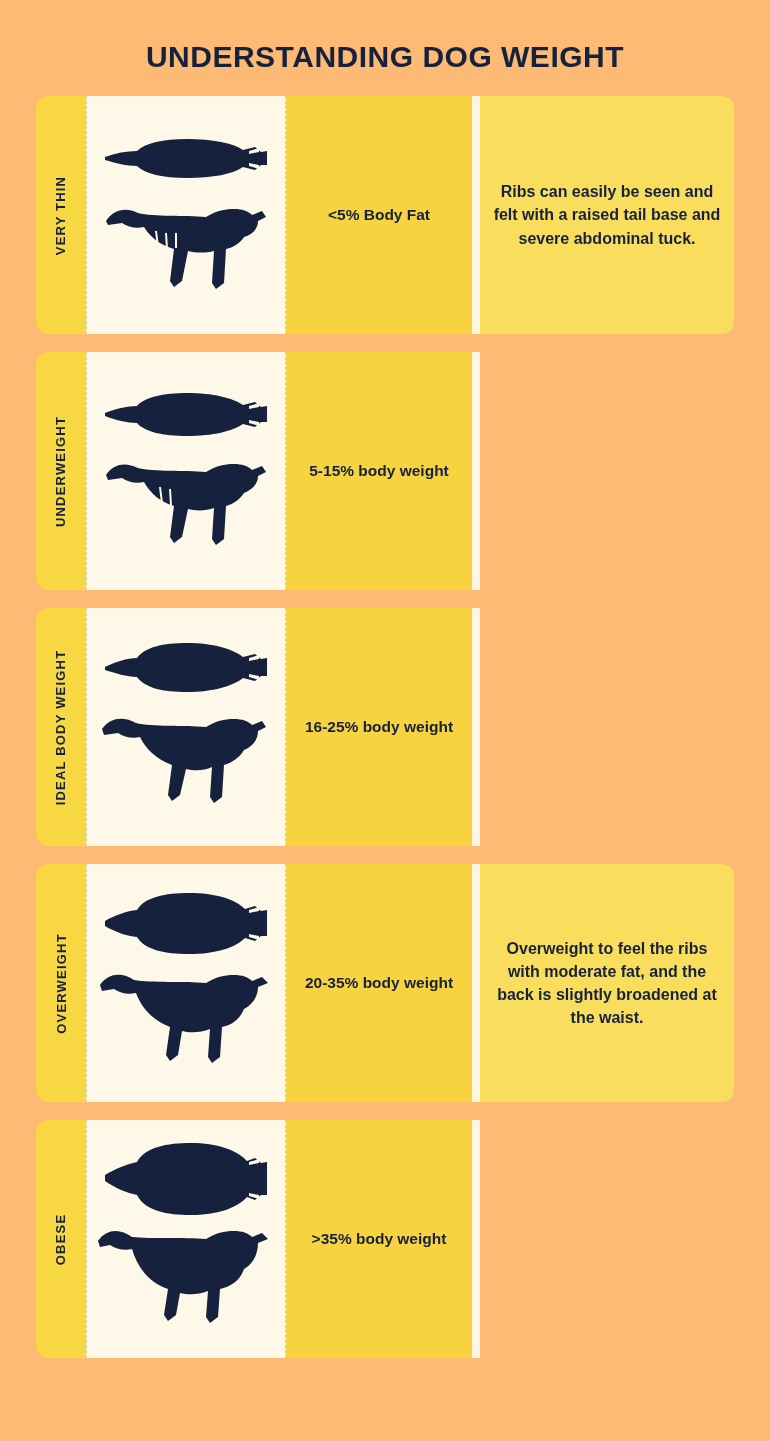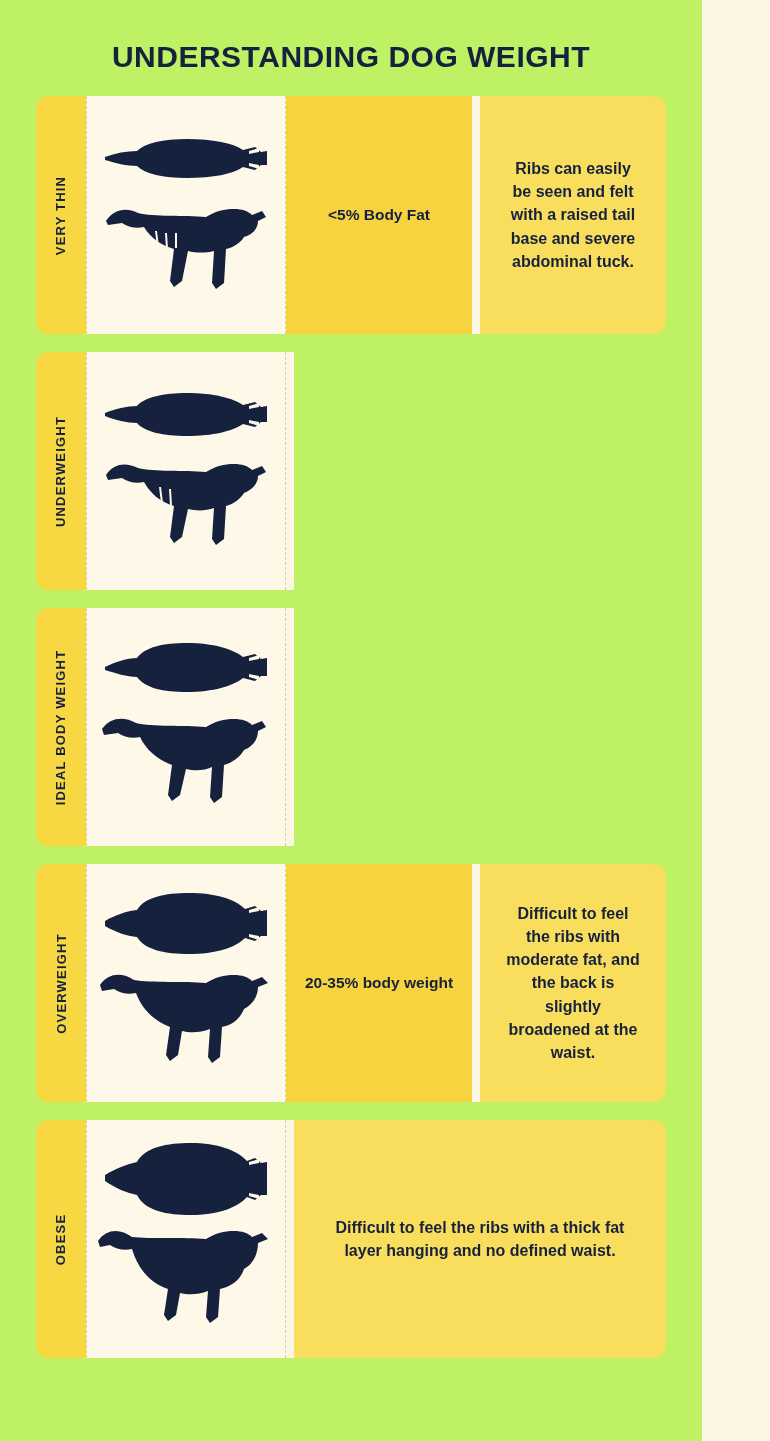--- a/index.html
+++ b/index.html
@@ -8,23 +8,23 @@
   }
   body {
     width: 770px;
     height: 1441px;
     background: #fdf6e3;
     font-family: "Liberation Sans", sans-serif;
     overflow: hidden;
   }
   .page {
     position: relative;
-    width: 702px;
+    width: 770px;
     height: 1441px;
-    background: #bef264;
+    background: #fdba74;
     box-sizing: border-box;
   }
   .title {
     text-align: center;
     font-size: 30px;
     font-weight: bold;
     letter-spacing: 0.5px;
     color: #16213e;
     padding-top: 40px;
     padding-bottom: 22px;
@@ -93,21 +93,21 @@
     flex: 0 0 8px;
     background: #fdf6e3;
   }
   .desc-cell {
     flex: 1 1 auto;
     background: #f9dd5c;
     display: flex;
     align-items: center;
     justify-content: center;
     text-align: center;
-    padding: 0 24px;
+    padding: 0 12px;
     box-sizing: border-box;
     border-radius: 0 12px 12px 0;
   }
   .desc-text {
     font-size: 16px;
     font-weight: bold;
     color: #16213e;
     line-height: 1.45;
   }
   .dog-svg { display: block; }
@@ -154,37 +154,43 @@
         <svg class="dog-svg" width="170" height="56" viewBox="0 0 170 56">
           <path fill="#16213e" d="M4 26 C14 22 26 19 36 19 C44 10 62 6 86 6 C112 6 132 11 142 18 L154 15 L160 20 L166 19 L166 35 L160 35 L154 40 L142 37 C132 44 112 49 86 49 C62 49 44 45 36 36 C26 36 14 33 4 29 Z"></path>
           <path fill="#fdf8e8" d="M148 19 l10 -3 l0 4 l-10 2z"></path>
           <path fill="#fdf8e8" d="M148 36 l10 3 l0 -4 l-10 -2z"></path>
         </svg>
         <svg class="dog-svg" width="176" height="108" viewBox="0 0 176 108">
           <path fill="#16213e" d="M8 28 C16 16 28 15 40 21 C56 25 86 23 108 25 C118 19 126 17 136 17 C144 17 150 19 154 23 L164 19 L168 25 L160 29 C160 37 154 43 146 46 C142 52 136 57 128 59 L126 92 L118 98 L114 92 L116 61 C108 64 98 64 90 62 L84 90 L76 96 L72 90 L76 59 C62 55 52 46 46 35 C38 37 30 35 24 31 L10 33 Z"></path>
           <path stroke="#fdf8e8" stroke-width="2" fill="none" d="M62 40 l2 16 M72 42 l1 16"></path>
         </svg>
       </div>
+      <div class="fat-cell">
+        <span class="fat-text">5-15% body weight</span>
+      </div>
       <div class="gap-cell"></div>
     </div>
 
     <div class="row">
       <div class="cat-cell">
         <span class="cat-text">Ideal Body Weight</span>
       </div>
       <div class="img-cell">
         <svg class="dog-svg" width="170" height="60" viewBox="0 0 170 60">
           <path fill="#16213e" d="M4 28 C14 23 26 19 36 19 C44 8 62 4 86 4 C112 4 132 10 142 18 L154 15 L160 20 L166 19 L166 37 L160 37 L154 42 L142 39 C132 47 112 53 86 53 C62 53 44 49 36 38 C26 38 14 34 4 31 Z"></path>
           <path fill="#fdf8e8" d="M148 19 l10 -3 l0 4 l-10 2z"></path>
           <path fill="#fdf8e8" d="M148 38 l10 3 l0 -4 l-10 -2z"></path>
         </svg>
         <svg class="dog-svg" width="180" height="112" viewBox="0 0 180 112">
           <path fill="#16213e" d="M6 26 C14 14 28 13 40 20 C56 24 88 22 110 24 C120 18 128 16 138 16 C146 16 152 18 156 22 L166 18 L170 24 L162 28 C162 37 156 44 148 47 C144 54 136 60 128 62 L126 94 L118 100 L114 94 L116 64 C108 68 98 68 90 66 L84 92 L76 98 L72 92 L76 62 C62 57 50 47 44 34 C36 36 28 34 22 30 L8 32 Z"></path>
         </svg>
       </div>
+      <div class="fat-cell">
+        <span class="fat-text">16-25% body weight</span>
+      </div>
       <div class="gap-cell"></div>
     </div>
 
     <div class="row">
       <div class="cat-cell">
         <span class="cat-text">Overweight</span>
       </div>
       <div class="img-cell">
         <svg class="dog-svg" width="170" height="66" viewBox="0 0 170 66">
           <path fill="#16213e" d="M4 30 C14 24 26 20 36 19 C44 6 64 2 88 2 C114 2 134 8 144 18 L154 15 L160 20 L166 19 L166 45 L160 45 L154 50 L144 47 C134 57 114 63 88 63 C64 63 44 59 36 46 C26 45 14 41 4 35 Z"></path>
@@ -193,38 +199,38 @@
         </svg>
         <svg class="dog-svg" width="184" height="114" viewBox="0 0 184 114">
           <path fill="#16213e" d="M6 24 C14 12 28 11 40 19 C58 22 90 20 112 22 C122 16 130 14 140 14 C148 14 154 16 158 20 L168 16 L174 22 L164 26 C164 36 158 44 150 48 C146 58 138 64 128 66 L126 96 L118 102 L114 96 L116 68 C106 72 96 72 88 70 L84 94 L76 100 L72 94 L76 66 C60 60 48 48 42 32 C34 34 26 32 20 28 L8 30 Z"></path>
         </svg>
       </div>
       <div class="fat-cell">
         <span class="fat-text">20-35% body weight</span>
       </div>
       <div class="gap-cell"></div>
       <div class="desc-cell">
-        <span class="desc-text">Difficult to feel the ribs with moderate fat, and the back is slightly broadened at the waist.</span>
+        <span class="desc-text">Overweight to feel the ribs with moderate fat, and the back is slightly broadened at the waist.</span>
       </div>
     </div>
 
     <div class="row">
       <div class="cat-cell">
         <span class="cat-text">Obese</span>
       </div>
       <div class="img-cell">
         <svg class="dog-svg" width="170" height="72" viewBox="0 0 170 72">
           <path fill="#16213e" d="M4 32 C14 26 26 21 36 19 C44 4 66 0 90 0 C116 0 136 7 146 18 L154 15 L160 20 L166 19 L166 52 L160 52 L154 57 L146 54 C136 65 116 72 90 72 C66 72 44 68 36 52 C26 50 14 45 4 38 Z"></path>
           <path fill="#fdf8e8" d="M148 19 l10 -3 l0 4 l-10 2z"></path>
           <path fill="#fdf8e8" d="M148 53 l10 3 l0 -4 l-10 -2z"></path>
         </svg>
         <svg class="dog-svg" width="188" height="116" viewBox="0 0 188 116">
           <path fill="#16213e" d="M6 22 C14 10 28 9 40 18 C58 20 92 18 114 20 C124 14 132 12 142 12 C150 12 156 14 160 18 L170 14 L176 20 L166 24 C166 36 160 46 152 50 C148 62 138 68 128 70 L126 98 L118 104 L114 98 L116 72 C106 76 96 76 88 74 L84 96 L76 102 L72 96 L76 70 C58 64 46 50 40 30 C32 32 24 30 18 26 L8 28 Z"></path>
         </svg>
       </div>
-      <div class="gap-cell"></div>
-      <div class="desc-cell">
-        <span class="desc-text">Difficult to feel the ribs with a thick fat layer hanging and no defined waist.</span>
-      </div>
+      <div class="fat-cell">
+        <span class="fat-text">&gt;35% body weight</span>
+      </div>
+      <div class="gap-cell"></div>
     </div>
 
   </div>
 </div>
 
 </body></html>

